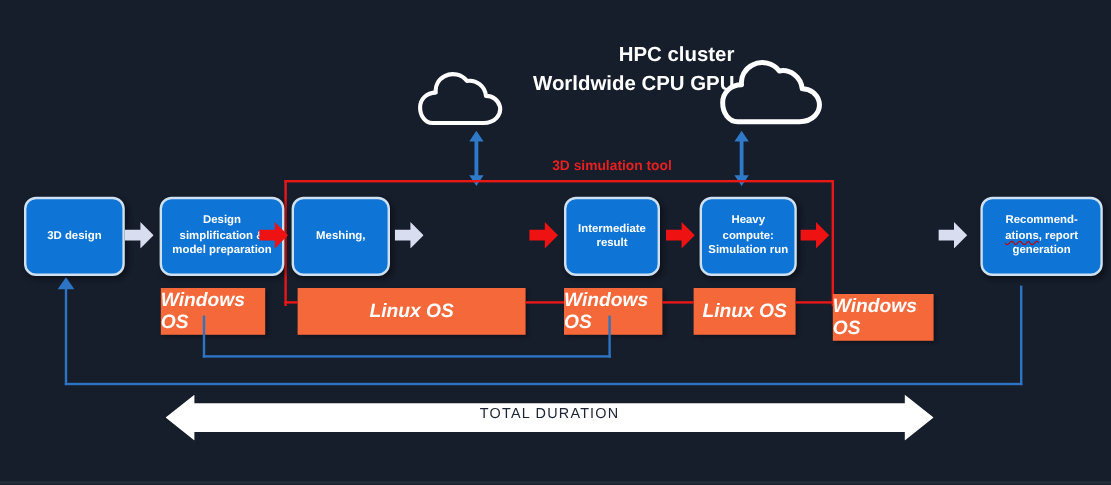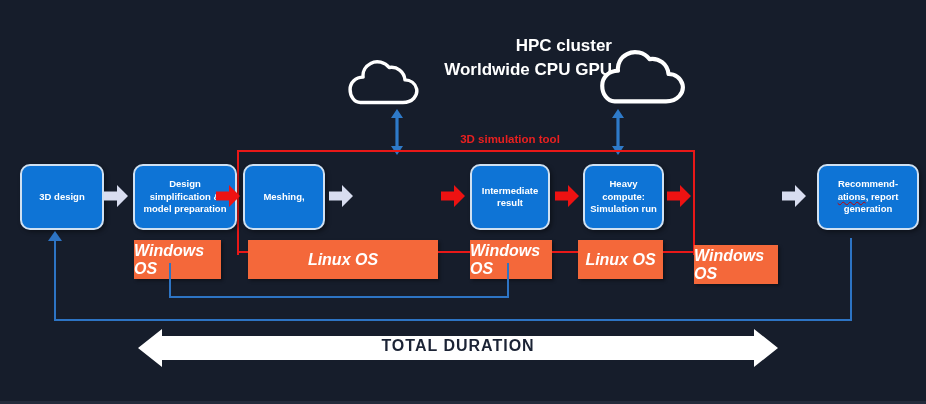--- a/index.html
+++ b/index.html
@@ -55,21 +55,21 @@
   .blue-arrowhead-up{
     position:absolute;width:0;height:0;
     border-left:7px solid transparent;border-right:7px solid transparent;
     border-bottom:10px solid #2d74c4;
   }
   
   .duration{position:absolute;left:138px;top:329px;width:640px;height:38px;}
   .duration polygon{fill:#ffffff;}
   .duration-label{
     position:absolute;left:138px;top:337px;width:640px;text-align:center;
-    color:#1b2335;font-size:16px;font-weight:bold;letter-spacing:1px;
+    color:#1b2335;font-size:12px;font-weight:normal;letter-spacing:1px;
   }
   .bottom-edge{position:absolute;left:0;top:401px;width:926px;height:3px;background:#232b3b;}
 </style>
 </head>
 <body>
 
 <div class="canvas">
 
   <svg class="cloud" style="left:345px;top:60px;" width="76" height="48" viewBox="0 0 110 70">
     <path d="M22 62 H84 C98 62 106 52 104 42 C102 34 95 29 87 29 C86 17 75 9 64 11 C58 3 46 0 37 5 C29 9 25 17 26 25 C15 25 7 33 7 43 C7 53 13 62 22 62 Z"></path>

